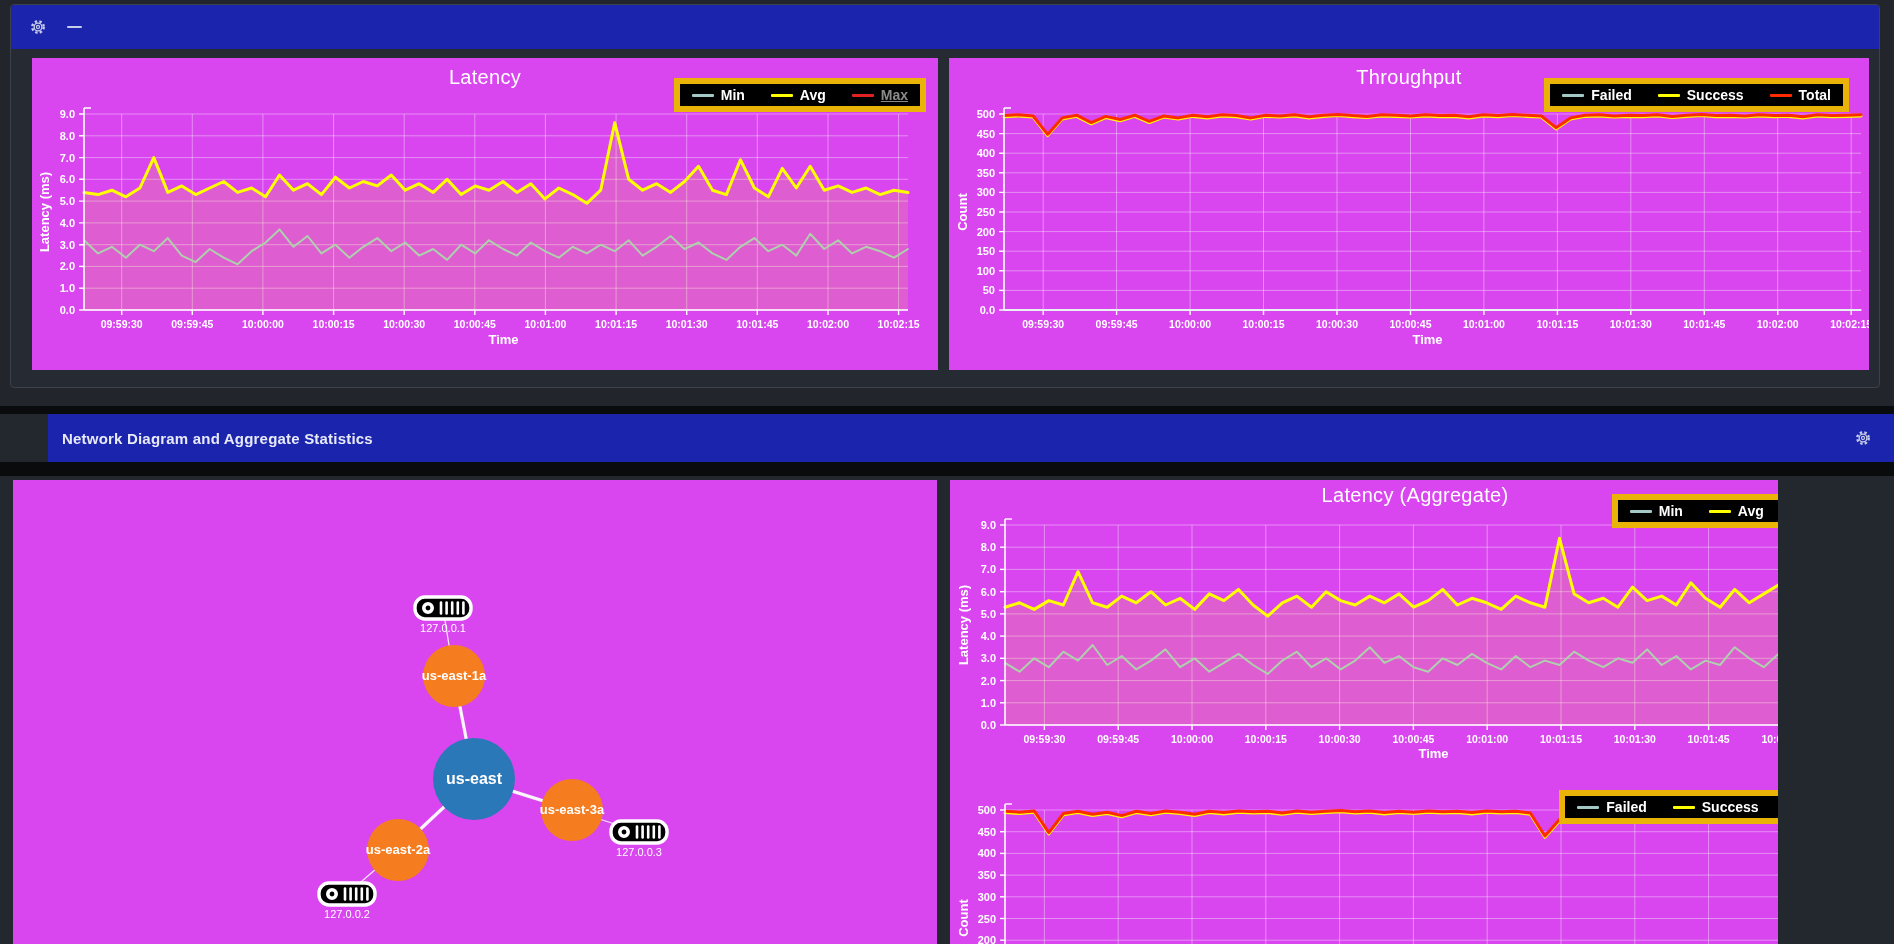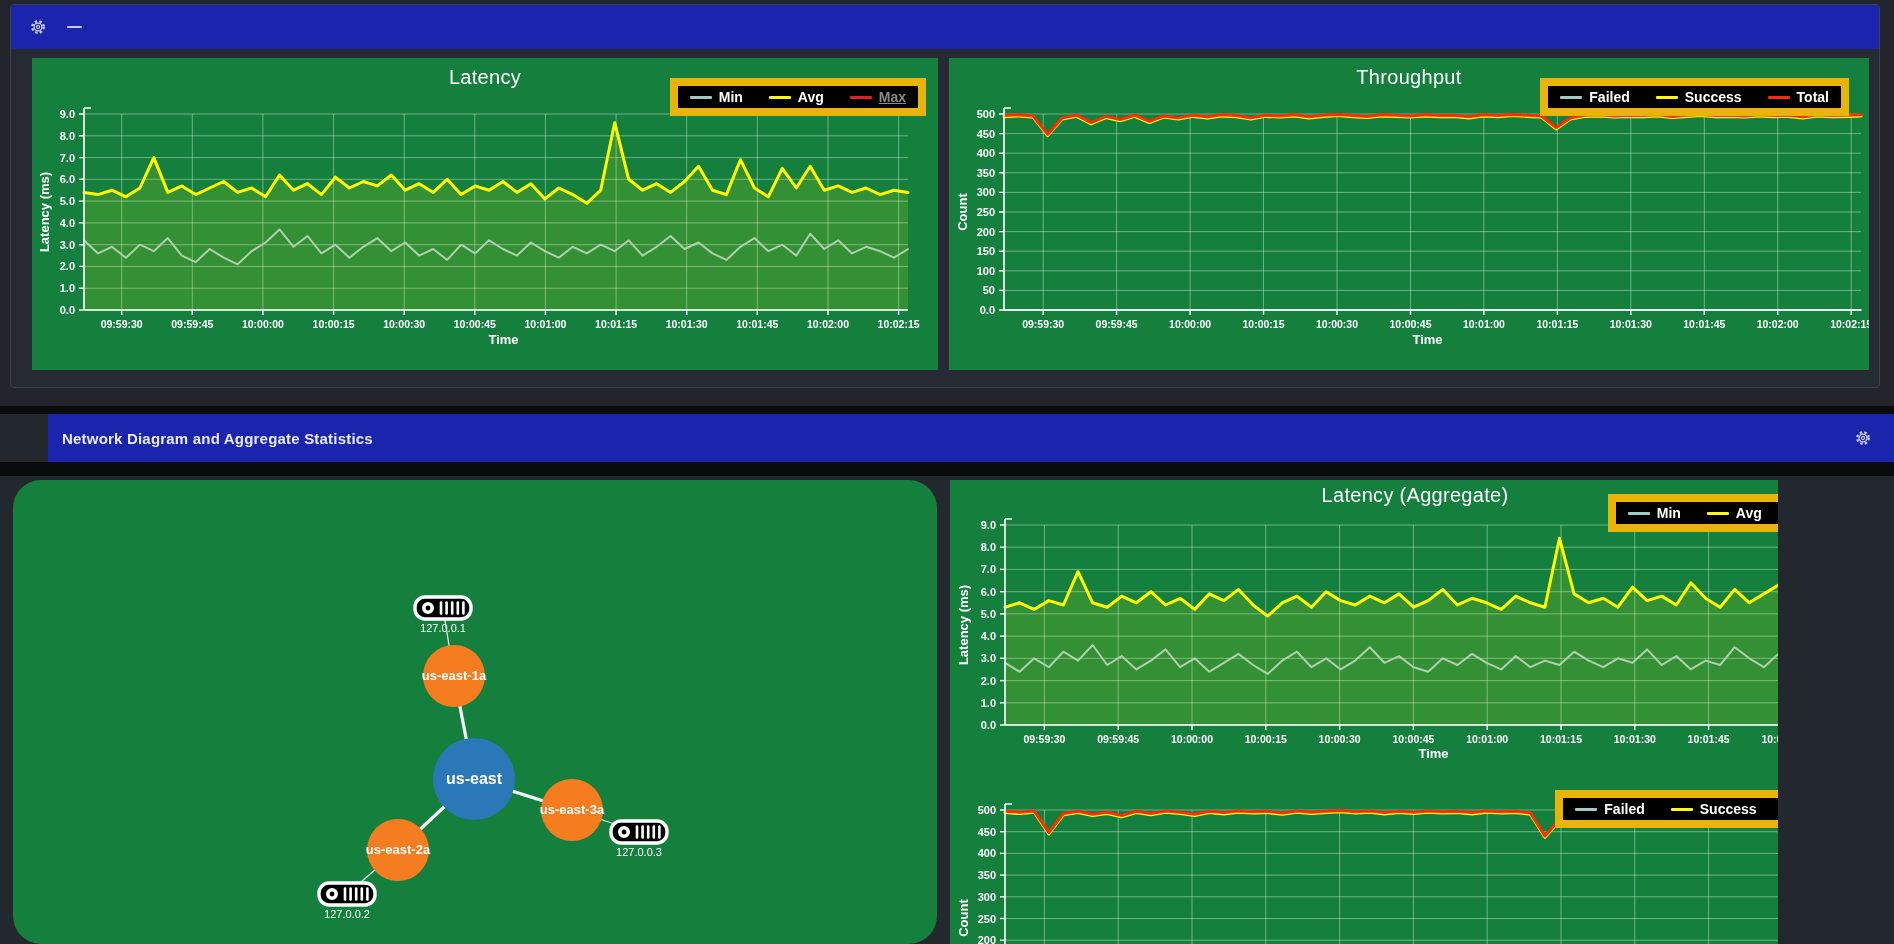--- a/index.html
+++ b/index.html
@@ -15,25 +15,25 @@
   .dash{width:15px;height:2.5px;background:#c7cce8;border-radius:2px;}
   .p2title{color:#e8eaf8;font-size:15px;font-weight:bold;letter-spacing:.2px;}
 
   .panel2{position:absolute;left:0;top:406px;width:1894px;height:538px;background:#23272e;}
   .p2-strip-top{position:absolute;left:0;top:0;width:100%;height:8px;background:#0a0b0d;}
   .p2-head{position:absolute;left:0;top:8px;width:100%;height:48px;background:#1a24ad;
            display:flex;align-items:center;padding:0 14px;margin-left:48px;}
   .p2-strip-bot{position:absolute;left:0;top:56px;width:100%;height:14px;background:#0a0b0d;}
 
   
-  .chartbox{position:absolute;background:#15803d;}
+  .chartbox{position:absolute;background:#d946ef;}
   .ctitle{position:absolute;left:0;width:100%;text-align:center;color:#fff;
           font-size:20px;font-weight:500;letter-spacing:.3px;}
   .legend{position:absolute;display:flex;align-items:center;gap:26px;background:#000;
-          border:8px solid #eab308;padding:3px 12px;color:#fff;font-size:14px;font-weight:bold;z-index:3;}
+          border:6px solid #eab308;padding:3px 12px;color:#fff;font-size:14px;font-weight:bold;z-index:3;}
   .legend .li{display:flex;align-items:center;cursor:pointer;}
   .legend .sw{display:inline-block;width:22px;height:3px;margin-right:7px;border-radius:1px;}
   .legend .dim{color:#8a8a8a;text-decoration:underline;}
   .ylab{position:absolute;color:#fff;font-size:13px;font-weight:bold;white-space:nowrap;
         transform:translate(-50%,-50%) rotate(-90deg);}
   .xlab{position:absolute;left:0;width:100%;text-align:center;color:#fff;font-size:13px;font-weight:bold;padding-left:37px;}
   svg text{font-family:"Liberation Sans",sans-serif;}
 </style>
 </head>
 <body>
@@ -257,21 +257,21 @@
           <circle cx="10" cy="10" r="4.3" fill="none" stroke="#c7cce8" stroke-width="1.5"></circle>
           <circle cx="10" cy="10" r="1.7" fill="none" stroke="#c7cce8" stroke-width="1.4"></circle>
         </svg>
       </span>
       <span class="iconbtn" style="margin-right:14px;">
           <span class="dash"></span>
         </span>
     </div>
     <div class="p2-strip-bot"></div>
 
-    <div class="chartbox" style="left:13px;top:74px;width:924px;height:464px;border-radius:28px;">
+    <div class="chartbox" style="left:13px;top:74px;width:924px;height:464px;">
       <svg id="net" width="924" height="464">
           <line x1="461" y1="299" x2="441" y2="196" stroke="#fff" stroke-width="3.2" opacity="0.95"></line>
           <line x1="461" y1="299" x2="385" y2="370" stroke="#fff" stroke-width="3.2" opacity="0.95"></line>
           <line x1="461" y1="299" x2="559" y2="330" stroke="#fff" stroke-width="3.2" opacity="0.95"></line>
           <line x1="441" y1="196" x2="430" y2="128" stroke="#fff" stroke-width="1.3" opacity="0.85"></line>
           <line x1="385" y1="370" x2="334" y2="414" stroke="#fff" stroke-width="1.3" opacity="0.85"></line>
           <line x1="559" y1="330" x2="626" y2="352" stroke="#fff" stroke-width="1.3" opacity="0.85"></line>
           <g transform="translate(430,128)">
             <rect x="-28" y="-11" width="56" height="22" rx="10" fill="#000" stroke="#fff" stroke-width="3.4"></rect>
             <circle cx="-15" cy="0" r="4.2" fill="none" stroke="#fff" stroke-width="3.6"></circle>

